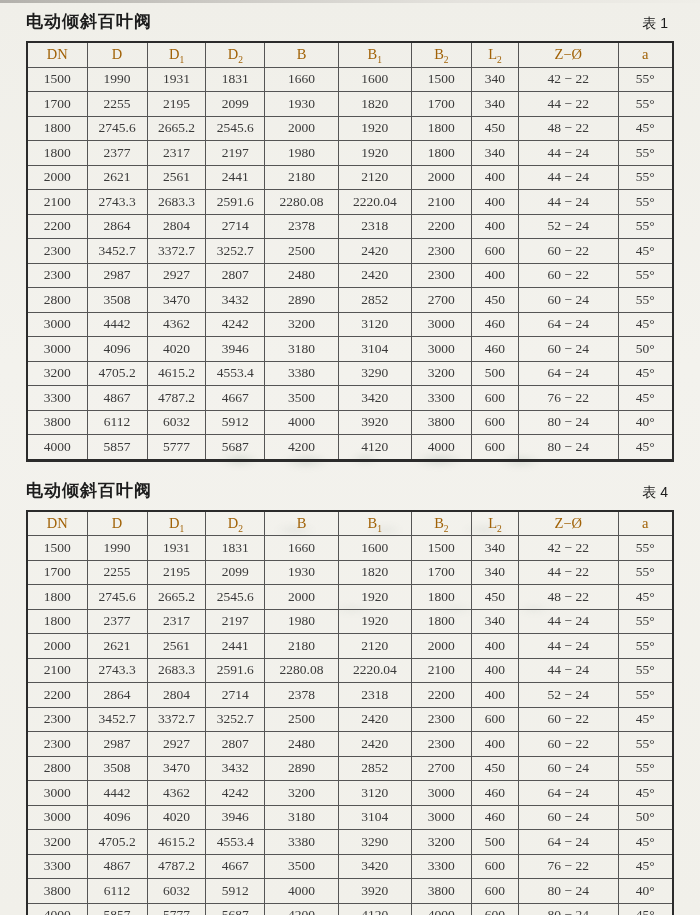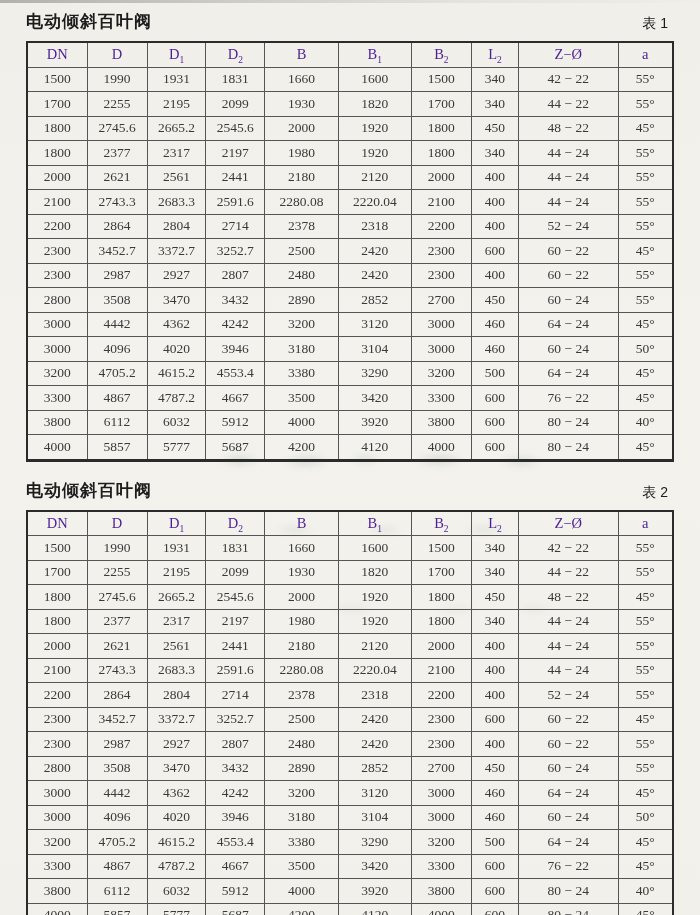--- a/index.html
+++ b/index.html
@@ -32,21 +32,21 @@
     border:2px solid #2b2b2b;border-bottom-width:3px;
     background:transparent;position:relative;z-index:2;
   }
   .spec th,.spec td{
     border:1px solid #555;
     text-align:center;vertical-align:middle;
     font-size:13.5px;font-weight:normal;
     height:23.5px;padding:0;color:#3a3a3a;
     white-space:nowrap;overflow:hidden;
   }
-  .spec th{font-size:14.5px;color:#4c1d95;}
+  .spec th{font-size:14.5px;color:#a16207;}
   .spec sub{font-size:9.5px;line-height:0;}
   .block-2{margin-top:17px;}
   
   .c0{width:9.3%}.c1{width:9.3%}.c2{width:9.1%}.c3{width:9.1%}.c4{width:11.4%}
   .c5{width:11.3%}.c6{width:9.3%}.c7{width:7.3%}.c8{width:15.4%}.c9{width:8.5%}
   
   .ghost{position:absolute;pointer-events:none;filter:blur(3px);z-index:1;}
   .ghost-1{
     left:195px;top:448px;width:370px;height:24px;opacity:.5;
     background:
@@ -306,21 +306,21 @@
             <td>80 − 24</td>
             <td>45°</td>
           </tr>
         </tbody>
     </table>
   </section>
 
   <section class="table-block block-2">
     <div class="title-row">
       <h2 class="table-title">电动倾斜百叶阀</h2>
-      <span class="table-tag">表 2</span>
+      <span class="table-tag">表 4</span>
     </div>
     <table class="spec">
       <colgroup>
         <col class="c0">
           <col class="c1">
           <col class="c2">
           <col class="c3">
           <col class="c4">
         <col class="c5">
           <col class="c6">

